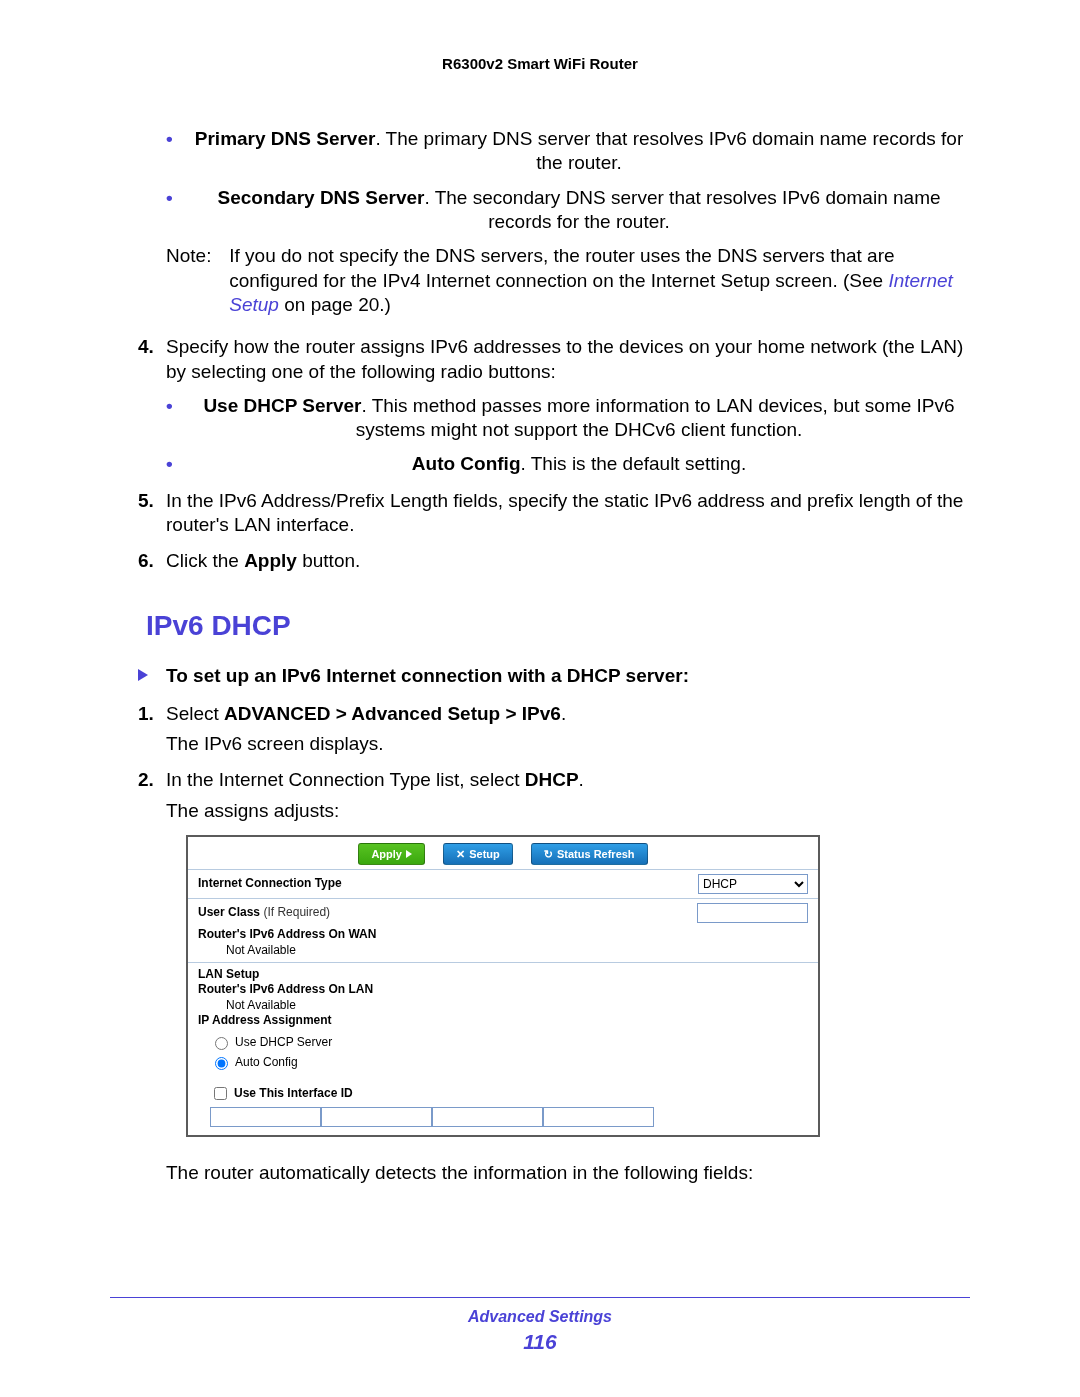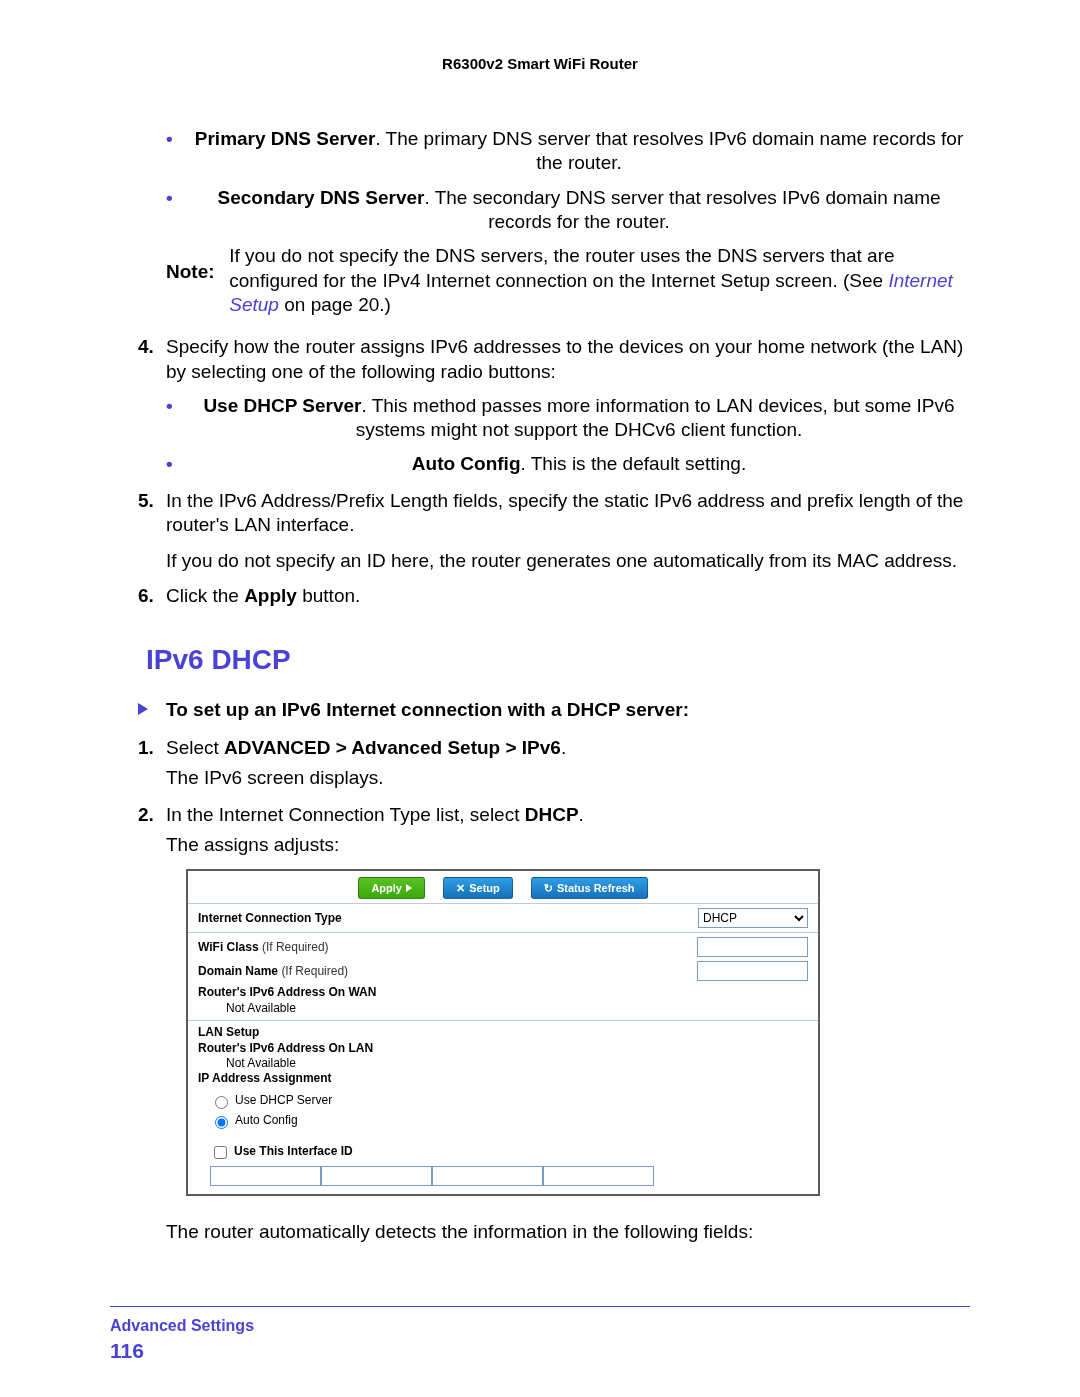--- a/index.html
+++ b/index.html
@@ -49,25 +49,24 @@
     color: #4a42d6;
     font-weight: bold;
   }
   .bold { font-weight: bold; }
   .link { color: #4a42d6; font-style: italic; }
   .note-block {
     padding-left: 56px;
     margin-bottom: 18px;
   }
   .note-block .note-label {
-    font-weight: bold;
+    font-weight: normal;
     display: inline-block;
     width: 58px;
     vertical-align: top;
-    margin-top: 16px;
   }
   .note-block .note-text {
     display: inline-block;
     width: calc(100% - 70px);
     vertical-align: top;
   }
 
   ol.num {
     list-style: none;
     padding-left: 0;
@@ -173,22 +172,23 @@
     padding: 2px 10px 2px 22px;
     display:flex; align-items:center; gap:4px;
     font-size:12px;
   }
   .iface-boxes { padding: 2px 10px 8px 22px; display:flex; gap:0; }
   .iface-boxes input { width:36px; height:16px; border:1px solid #7a9ac9; font-size:11px; }
 
   .footer {
     position: absolute;
     left: 110px; right: 110px;
-    bottom: 34px;
-    text-align: left;
+    bottom: 43px;
+    text-align: center;
+    font-style: italic;
   }
   .footer-line {
     border-top: 1px solid #4a42d6;
     margin-bottom: 10px;
   }
   .footer-title { color: #4a42d6; font-weight: bold; font-size: 16px; }
   .footer-page  { color: #4a42d6; font-weight: bold; font-size: 21px; margin-top:4px; }
 </style>
 </head>
 <body>
@@ -226,21 +226,20 @@
           <li>
             <span class="bold">Auto Config</span><span>. This is the default setting.</span>
           </li>
         </ul>
       </li>
       <li>
         <span class="num-label">5.</span>
         <span>In the IPv6 Address/Prefix Length fields, specify the static IPv6 address and prefix length of the router's LAN interface.</span>
       </li>
     </ol>
-    <p class="sub-para">If you do not specify an ID here, the router generates one automatically from its MAC address.</p>
 
     <ol class="num">
       <li>
         <span class="num-label">6.</span>
         <span>Click the </span><span class="bold">Apply</span><span> button.</span>
       </li>
     </ol>
 
     <h2 class="section">IPv6 DHCP</h2>
 
@@ -277,33 +276,26 @@
 
       <div class="shot-row">
         <span class="shot-label">Internet Connection Type</span>
         <select>
           <option>DHCP</option>
         </select>
       </div>
 
       <div class="shot-row">
         <span class="shot-label">
-          <span>WiFi Class</span>
+          <span>User Class</span>
           <span class="hint">(If Required)</span>
         </span>
         <input type="text" style="">
       </div>
 
-      <div class="shot-row noborder" style="padding-top:0;">
-        <span class="shot-label">
-          <span>Domain Name</span>
-          <span class="hint">(If Required)</span>
-        </span>
-        <input type="text" style="">
-      </div>
 
       <div class="shot-row noborder" style="padding-top:0; display:block;">
         <div class="shot-label">Router's IPv6 Address On WAN</div>
         <div class="indent1">Not Available</div>
       </div>
 
       <div class="shot-row" style="display:block;">
         <div class="shot-label">LAN Setup</div>
         <div class="shot-label">Router's IPv6 Address On LAN</div>
         <div class="indent1">Not Available</div>

